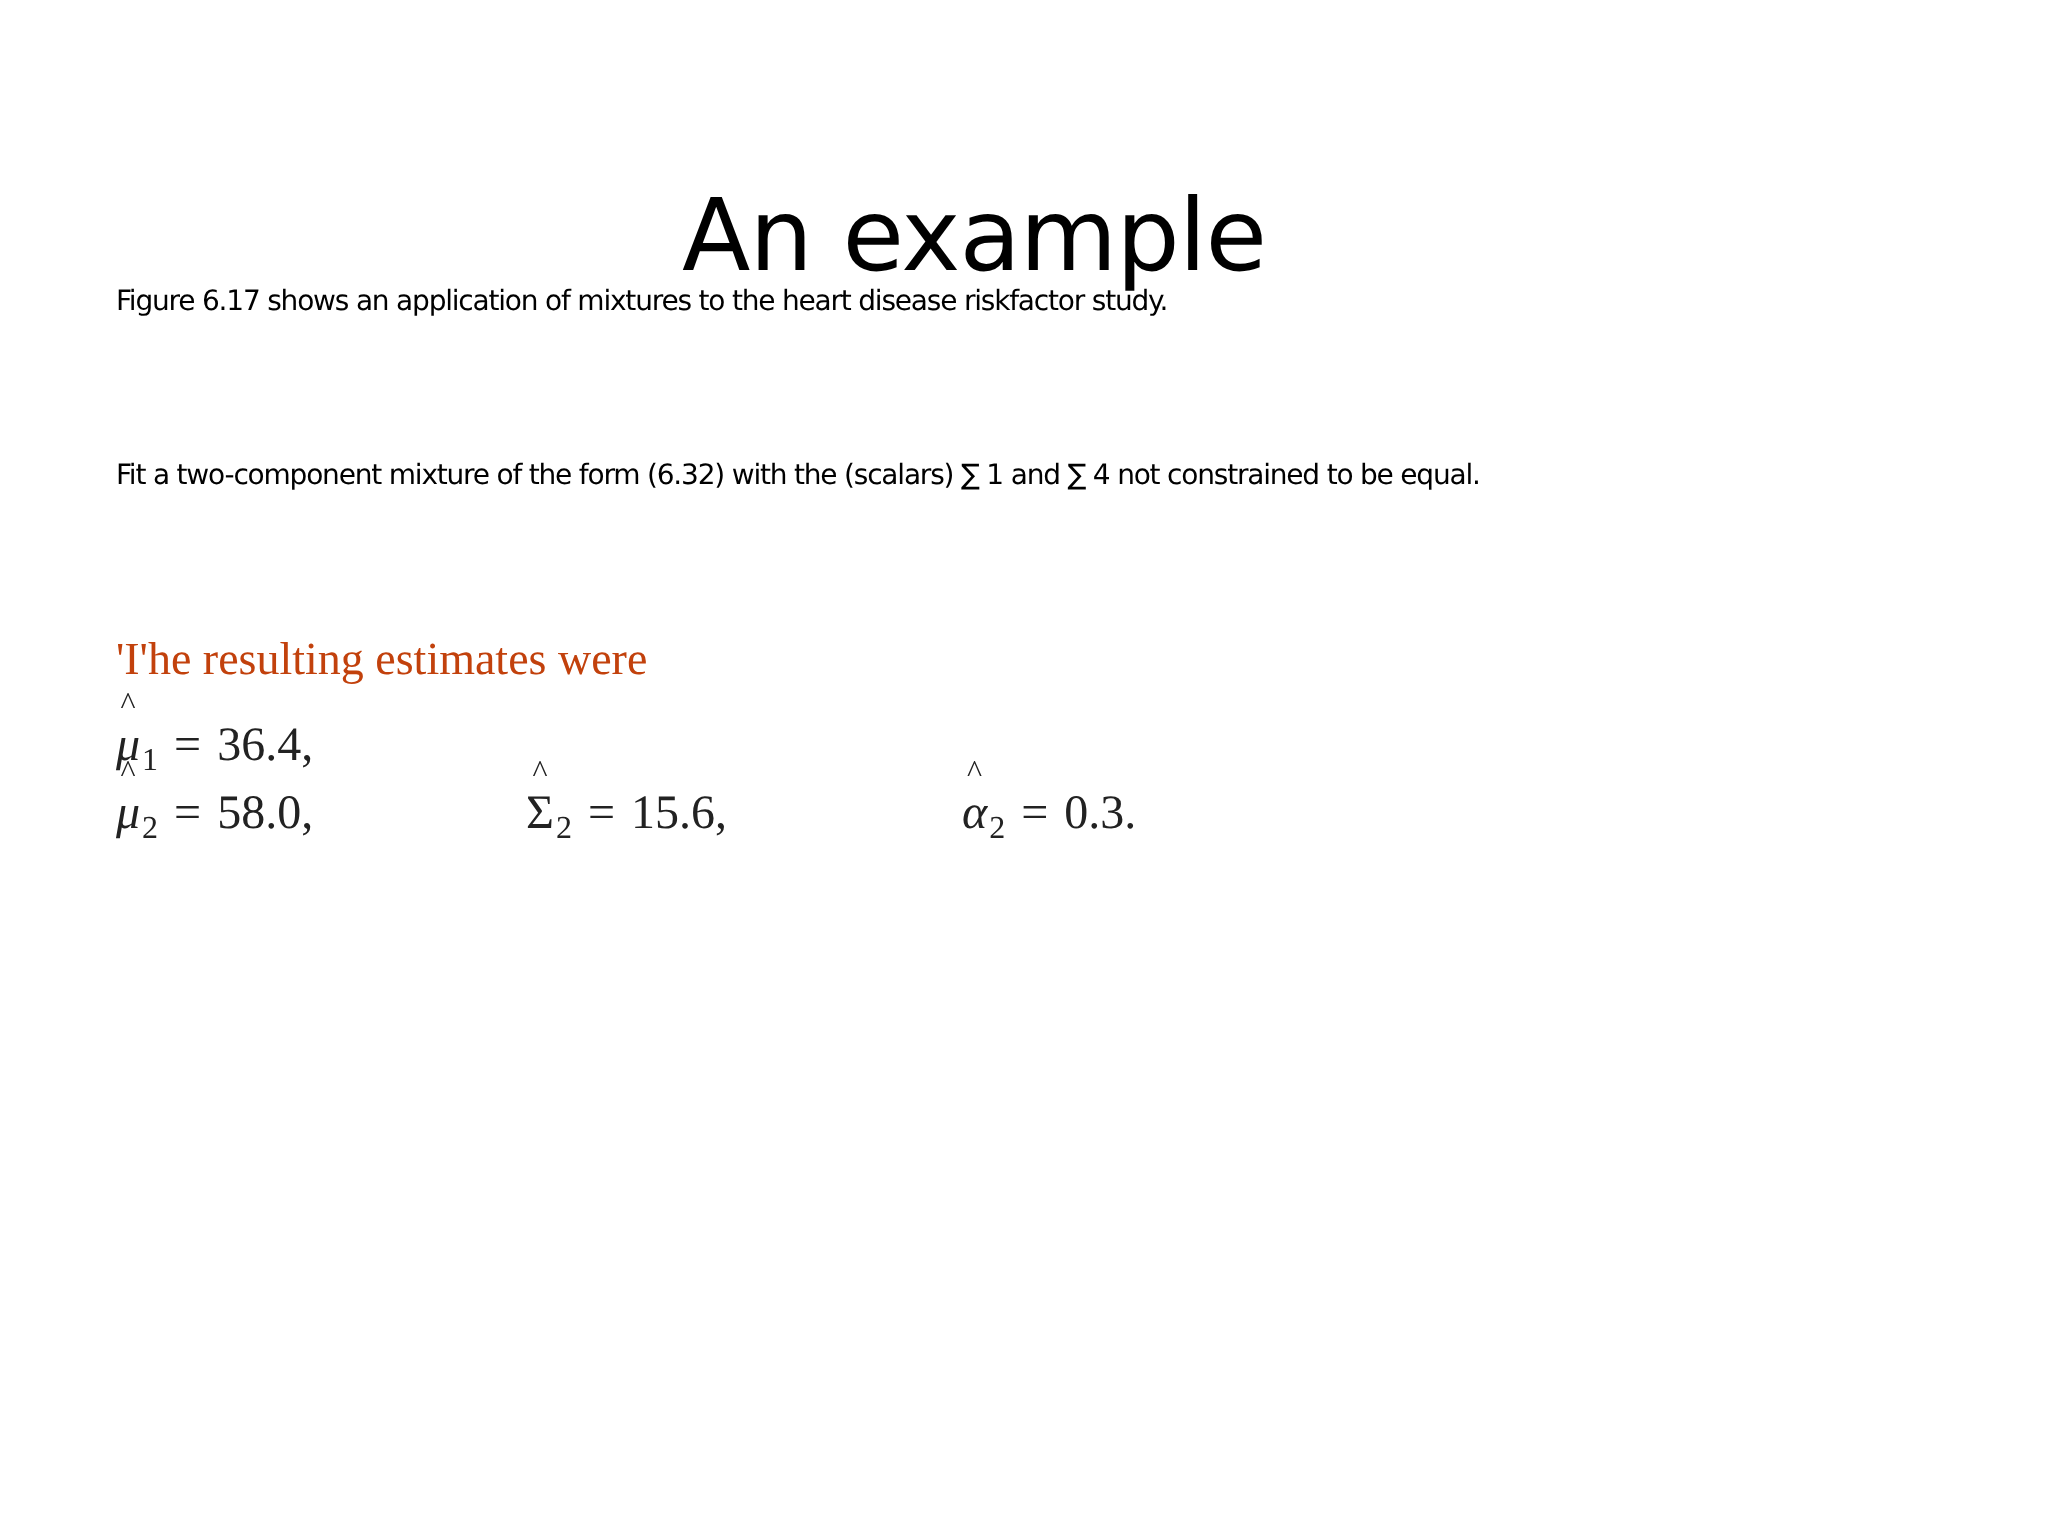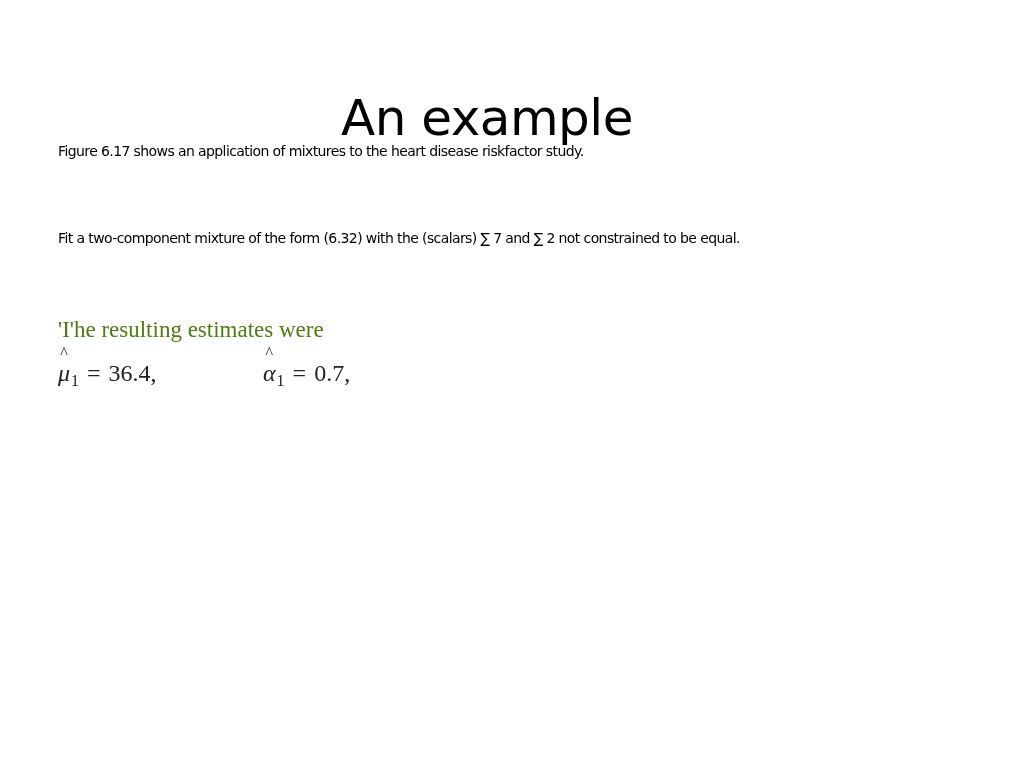--- a/index.html
+++ b/index.html
@@ -43,21 +43,21 @@
       position: absolute;
       left: 58px;
       top: 314px;
       font-family: "Liberation Serif", "DejaVu Serif", serif;
       color: #222222;
     }
     .estimates-heading {
       font-size: 23px;
       line-height: 32px;
       margin: 0 0 12px 0;
-      color: #4d7c0f;
+      color: #c2410c;
     }
     .est-row {
       display: flex;
       height: 34px;
       align-items: center;
       font-size: 24px;
     }
     .est-cell {
       white-space: nowrap;
     }
@@ -90,28 +90,36 @@
     }
     .eq { margin: 0 8px; }
   </style>
 </head>
 <body>
 
 <div class="slide">
   <h1 class="slide-title">An example</h1>
 
   <div class="para para-1">Figure 6.17 shows an application of mixtures to the heart disease riskfactor study.</div>
-  <div class="para para-2">Fit a two-component mixture of the form (6.32) with the (scalars) ∑ 7 and ∑ 2 not constrained to be equal.</div>
+  <div class="para para-2">Fit a two-component mixture of the form (6.32) with the (scalars) ∑ 1 and ∑ 4 not constrained to be equal.</div>
 
   <div class="estimates">
     <div class="estimates-heading">'I'he resulting estimates were</div>
 
     <div class="est-row">
       <span class="est-cell c1">
         <span class="sym hat">μ</span><sub>1</sub><span class="eq">=</span><span>36.4,</span>
       </span>
+    </div>
+
+    <div class="est-row">
+      <span class="est-cell c1">
+        <span class="sym hat">μ</span><sub>2</sub><span class="eq">=</span><span>58.0,</span>
+      </span>
+      <span class="est-cell c2">
+        <span class="upright hat">Σ</span><sub>2</sub><span class="eq">=</span><span>15.6,</span>
+      </span>
       <span class="est-cell c3">
-        <span class="sym hat">α</span><sub>1</sub><span class="eq">=</span><span>0.7,</span>
+        <span class="sym hat">α</span><sub>2</sub><span class="eq">=</span><span>0.3.</span>
       </span>
     </div>
-
   </div>
 </div>
 
 </body></html>

